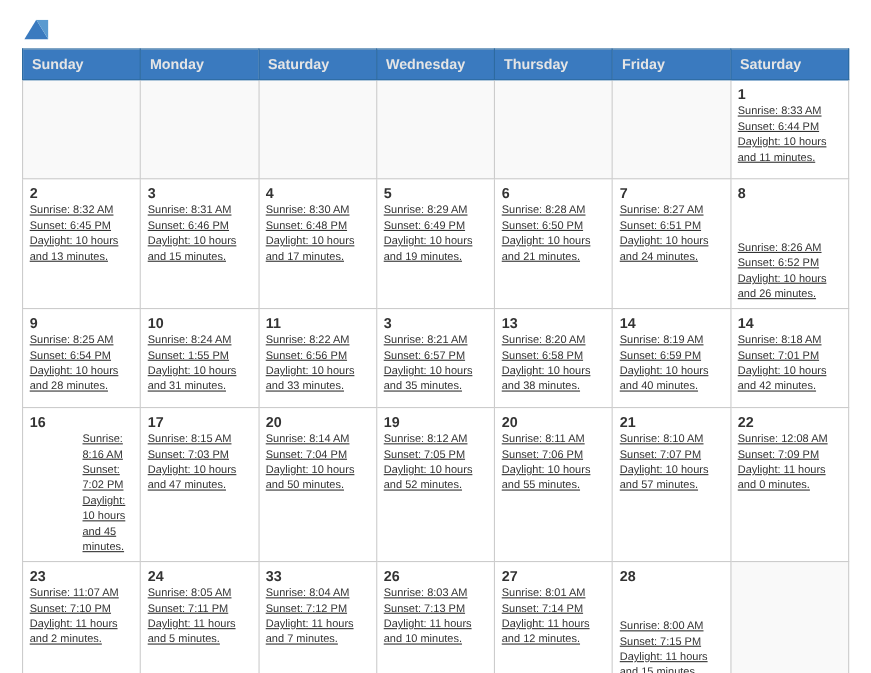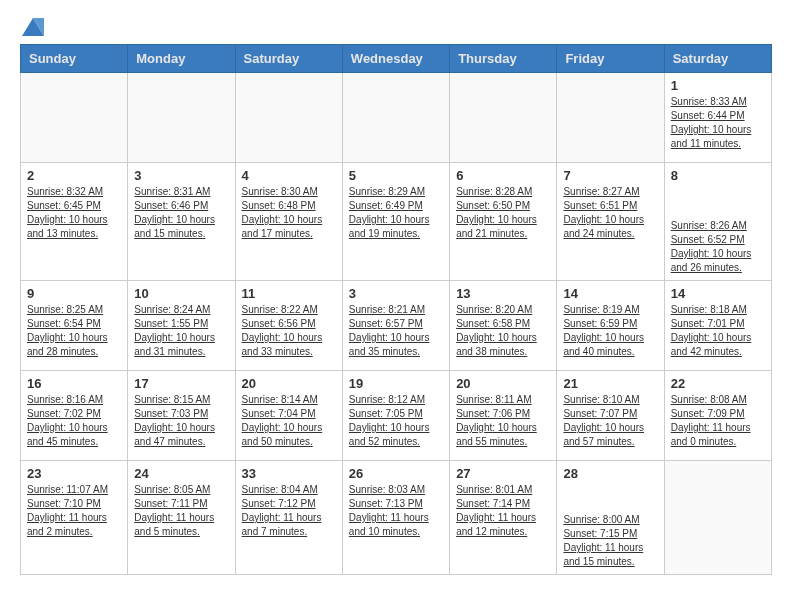--- a/index.html
+++ b/index.html
@@ -203,21 +203,21 @@
         <td>
           <span class="day-number">14</span>
           <div class="day-info" style="white-space: pre-line;">Sunrise: 8:18 AM
 Sunset: 7:01 PM
 Daylight: 10 hours and 42 minutes.</div>
         </td>
       </tr>
       <tr>
         <td>
           <span class="day-number">16</span>
-          <div class="day-info" style="white-space: pre-line;">Sunrise: 8:16 AM
+          <div class="day-info" style="white-space: pre-line; margin-left: 48px;">Sunrise: 8:16 AM
 Sunset: 7:02 PM
 Daylight: 10 hours and 45 minutes.</div>
         </td>
         <td>
           <span class="day-number">17</span>
           <div class="day-info" style="white-space: pre-line;">Sunrise: 8:15 AM
 Sunset: 7:03 PM
 Daylight: 10 hours and 47 minutes.</div>
         </td>
         <td>
@@ -239,21 +239,21 @@
 Daylight: 10 hours and 55 minutes.</div>
         </td>
         <td>
           <span class="day-number">21</span>
           <div class="day-info" style="white-space: pre-line;">Sunrise: 8:10 AM
 Sunset: 7:07 PM
 Daylight: 10 hours and 57 minutes.</div>
         </td>
         <td>
           <span class="day-number">22</span>
-          <div class="day-info" style="white-space: pre-line;">Sunrise: 8:08 AM
+          <div class="day-info" style="white-space: pre-line;">Sunrise: 12:08 AM
 Sunset: 7:09 PM
 Daylight: 11 hours and 0 minutes.</div>
         </td>
       </tr>
       <tr>
         <td>
           <span class="day-number">23</span>
           <div class="day-info" style="white-space: pre-line;">Sunrise: 11:07 AM
 Sunset: 7:10 PM
 Daylight: 11 hours and 2 minutes.</div>

